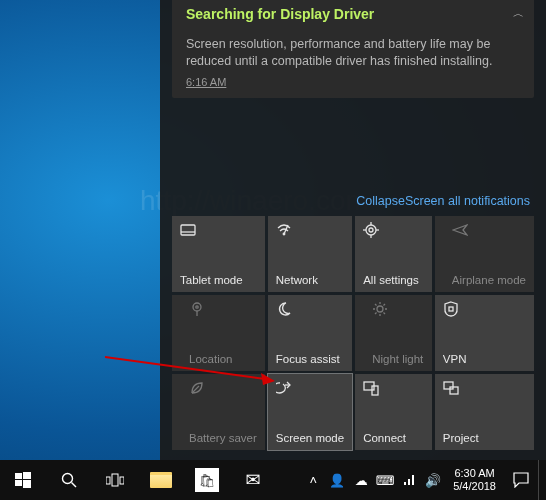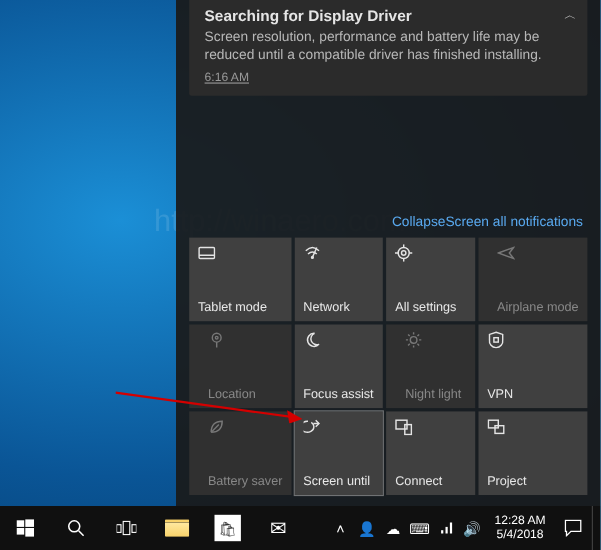--- a/index.html
+++ b/index.html
@@ -31,21 +31,21 @@
     display: flex;
     flex-direction: column;
   }
   .notif-card {
     margin: 0 12px 10px 12px;
     background: #2b2b2b;
     padding: 6px 14px 10px 14px;
     position: relative;
     border-radius: 0 0 2px 2px;
   }
-  .notif-title { color: #e5e5e5; font-size: 14px; font-weight: 600; margin-bottom: 3px; }
+  .notif-title { color: #bef264; font-size: 14px; font-weight: 600; margin-bottom: 14px; }
   .notif-body { color: #b8b8b8; font-size: 12.5px; line-height: 1.35; }
   .notif-time { color: #9a9a9a; font-size: 11px; margin-top: 6px; text-decoration: underline; }
   .notif-chevron {
     position: absolute; right: 10px; top: 6px;
     color: #bbb; font-size: 11px;
     cursor: pointer;
   }
   .ac-row {
     display: flex; justify-content: flex-end;
     padding: 8px 16px; margin-top: auto;
@@ -237,21 +237,21 @@
             <line x1="3" y1="13" x2="10" y2="6"></line>
           </svg></div>
         <div class="tlabel">Battery saver</div>
       </div>
       <div class="tile highlight">
         <div class="ticon"><svg viewBox="0 0 16 16">
             <path d="M4 3 a6 5 0 1 0 3 1"></path>
             <path d="M11 2 l3 3 l-3 3"></path>
             <line x1="9" y1="5" x2="14" y2="5"></line>
           </svg></div>
-        <div class="tlabel">Screen until</div>
+        <div class="tlabel">Screen mode</div>
       </div>
       <div class="tile">
         <div class="ticon"><svg viewBox="0 0 16 16">
             <rect x="1" y="2" width="10" height="8"></rect>
             <rect x="9" y="6" width="6" height="9"></rect>
           </svg></div>
         <div class="tlabel">Connect</div>
       </div>
       <div class="tile">
         <div class="ticon"><svg viewBox="0 0 16 16">
@@ -304,21 +304,21 @@
     <div class="tray-ico">⌨</div>
     <div class="tray-ico">
       <svg width="14" height="14" viewBox="0 0 14 14">
           <rect x="10" y="2" width="2" height="10" fill="#fff"></rect>
           <rect x="6" y="6" width="2" height="6" fill="#fff"></rect>
           <rect x="2" y="9" width="2" height="3" fill="#fff"></rect>
         </svg>
     </div>
     <div class="tray-ico">🔊</div>
     <div class="clock">
-      <div>12:28 AM</div>
+      <div>6:30 AM</div>
       <div>5/4/2018</div>
     </div>
     <div class="notif-btn">
       <svg width="16" height="16" viewBox="0 0 16 16">
           <path d="M1 1 h14 v10 h-9 l-4 4 v-4 h-1 z" stroke="#fff" fill="none" stroke-width="1.2"></path>
         </svg>
     </div>
     <div class="show-desktop"></div>
   </div>
 </div>

